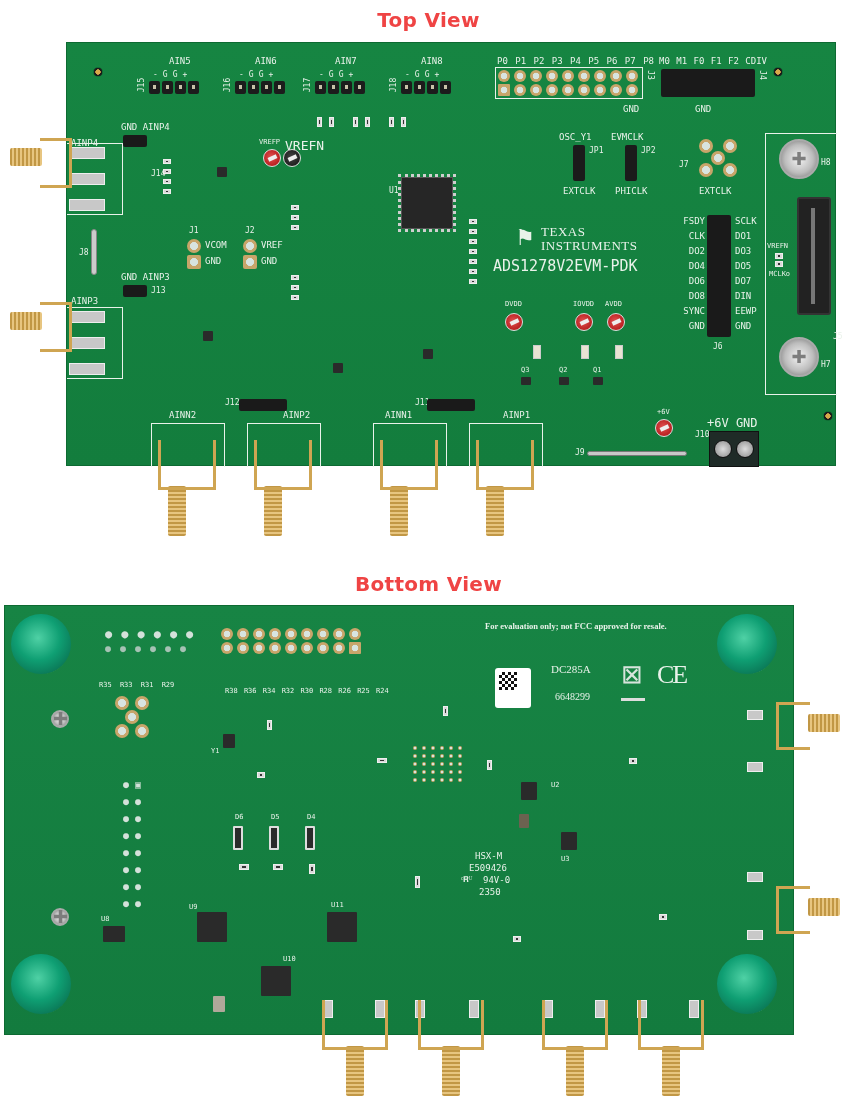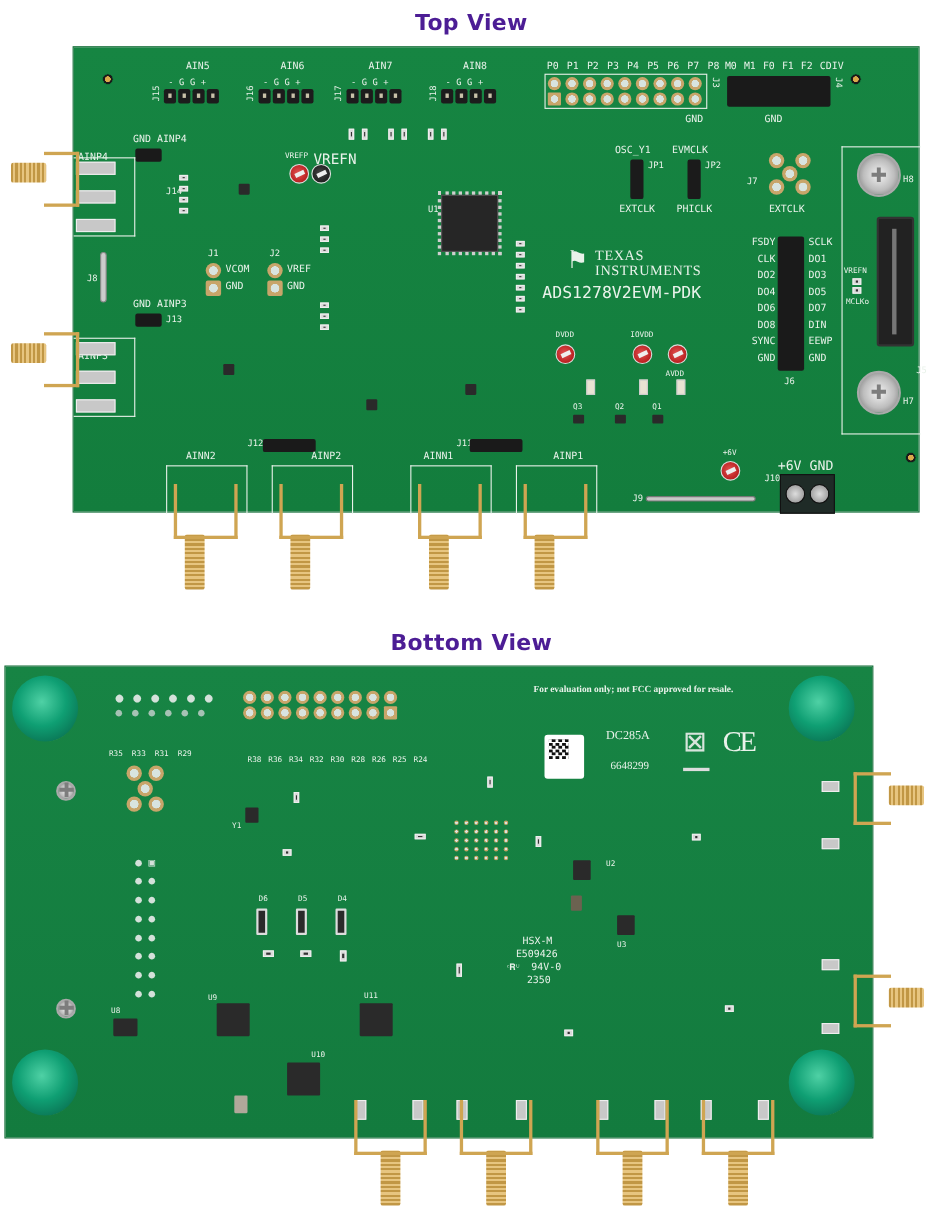--- a/index.html
+++ b/index.html
@@ -1,19 +1,19 @@
 <!DOCTYPE html>
 <html><head>
 <meta charset="utf-8">
 <style>
   * { box-sizing: border-box; margin: 0; padding: 0; }
   html, body { width: 857px; height: 1100px; background: #ffffff; overflow: hidden; }
   body { position: relative; font-family: "Liberation Sans", sans-serif; }
 
-  .view-title { position: absolute; left: 0; width: 857px; text-align: center; font-family: "DejaVu Sans", sans-serif; font-weight: bold; font-size: 20px; color: #4c1d95; letter-spacing: 0.3px; }
+  .view-title { position: absolute; left: 0; width: 857px; text-align: center; font-family: "DejaVu Sans", sans-serif; font-weight: bold; font-size: 20px; color: #ef4444; letter-spacing: 0.3px; }
   #top-title { top: 8px; }
   #bottom-title { top: 572px; }
 
   .board { position: absolute; background: #14803f; border: 1px solid #0d6a32; }
   #top-board { left: 66px; top: 42px; width: 770px; height: 424px; background: linear-gradient(180deg,#168542 0%,#137d3d 100%); }
   #bottom-board { left: 4px; top: 605px; width: 790px; height: 430px; background: linear-gradient(180deg,#178444 0%,#137b3e 100%); }
 
   .silk { position: absolute; color: #e9f2ea; font-family: "DejaVu Sans Mono", monospace; font-size: 8px; line-height: 1; white-space: nowrap; }
   .silk.md { font-size: 9px; }
   .silk.lg { font-size: 11px; }
@@ -231,21 +231,21 @@
 
   <div class="silk" style="left:192px;top:96px;font-size:7px;">VREFP</div>
   <div class="testpoint" style="left:196px;top:106px;"></div>
   <div class="silk" style="left:218px;top:96px;font-size:13px;">VREFN</div>
   <div class="testpoint black" style="left:216px;top:106px;"></div>
 
   <div class="silk" style="left:438px;top:258px;font-size:7px;">DVDD</div>
   <div class="testpoint" style="left:438px;top:270px;"></div>
   <div class="silk" style="left:506px;top:258px;font-size:7px;">IOVDD</div>
   <div class="testpoint" style="left:508px;top:270px;"></div>
-  <div class="silk" style="left:538px;top:258px;font-size:7px;margin-top:36px;">AVDD</div>
+  <div class="silk" style="left:538px;top:258px;font-size:7px;">AVDD</div>
   <div class="testpoint" style="left:540px;top:270px;"></div>
 
   <div class="led" style="left:466px;top:302px;"></div>
   <div class="led" style="left:514px;top:302px;"></div>
   <div class="led" style="left:548px;top:302px;"></div>
   <div class="chip" style="left:454px;top:334px;width:10px;height:8px;"></div>
   <div class="chip" style="left:492px;top:334px;width:10px;height:8px;"></div>
   <div class="chip" style="left:526px;top:334px;width:10px;height:8px;"></div>
   <div class="silk" style="left:454px;top:324px;font-size:7px;">Q3</div>
   <div class="silk" style="left:492px;top:324px;font-size:7px;">Q2</div>
@@ -282,21 +282,21 @@
 
   <div style="position:absolute;left:24px;top:186px;width:6px;height:46px;background:#ccc;border-radius:3px;border:1px solid #888;"></div>
   <div class="silk" style="left:12px;top:206px;">J8</div>
 
   <div class="silk md" style="left:4px;top:96px;">AINP4</div>
   <div class="edge-conn" style="left:0px;top:100px;width:56px;height:72px;border-left:none;"></div>
   <div class="edge-pad" style="left:2px;top:104px;width:36px;height:12px;"></div>
   <div class="edge-pad" style="left:2px;top:130px;width:36px;height:12px;"></div>
   <div class="edge-pad" style="left:2px;top:156px;width:36px;height:12px;"></div>
 
-  <div class="silk md" style="left:4px;top:254px;margin-top:23px;">AINP3</div>
+  <div class="silk md" style="left:4px;top:254px;">AINP3</div>
   <div class="edge-conn" style="left:0px;top:264px;width:56px;height:72px;border-left:none;"></div>
   <div class="edge-pad" style="left:2px;top:268px;width:36px;height:12px;"></div>
   <div class="edge-pad" style="left:2px;top:294px;width:36px;height:12px;"></div>
   <div class="edge-pad" style="left:2px;top:320px;width:36px;height:12px;"></div>
 
   <div>
     <div class="silk" style="left:158px;top:356px;">J12</div>
     <div class="hdr-black" style="left:172px;top:356px;width:48px;height:12px;"></div>
   </div>
   <div>

